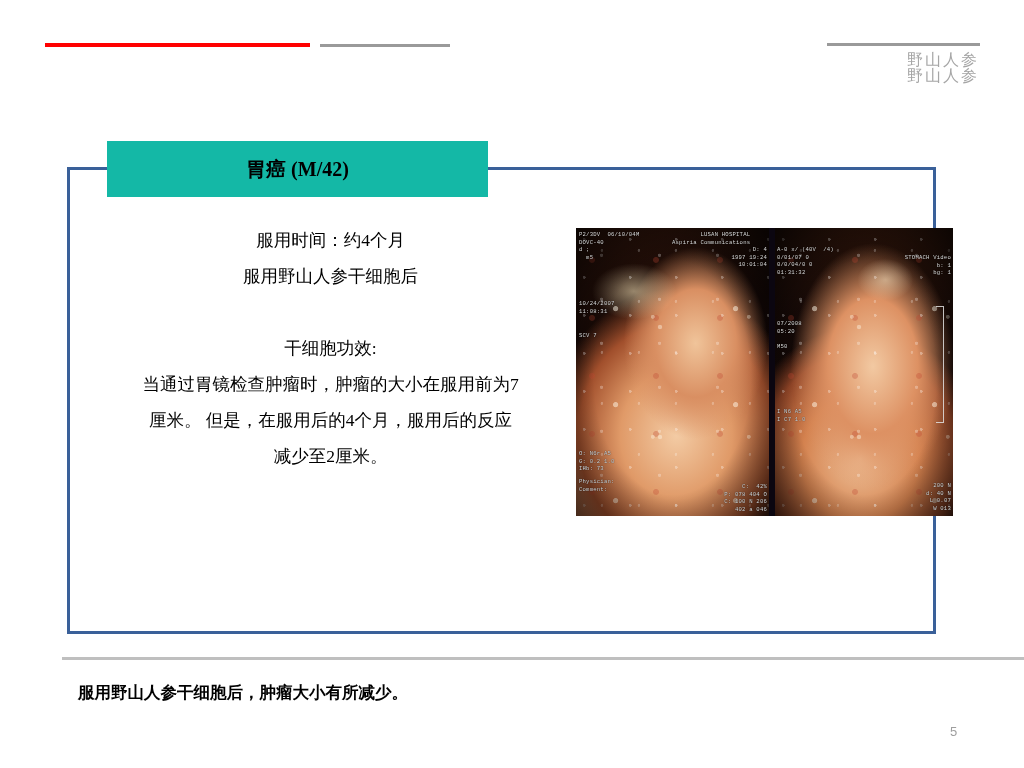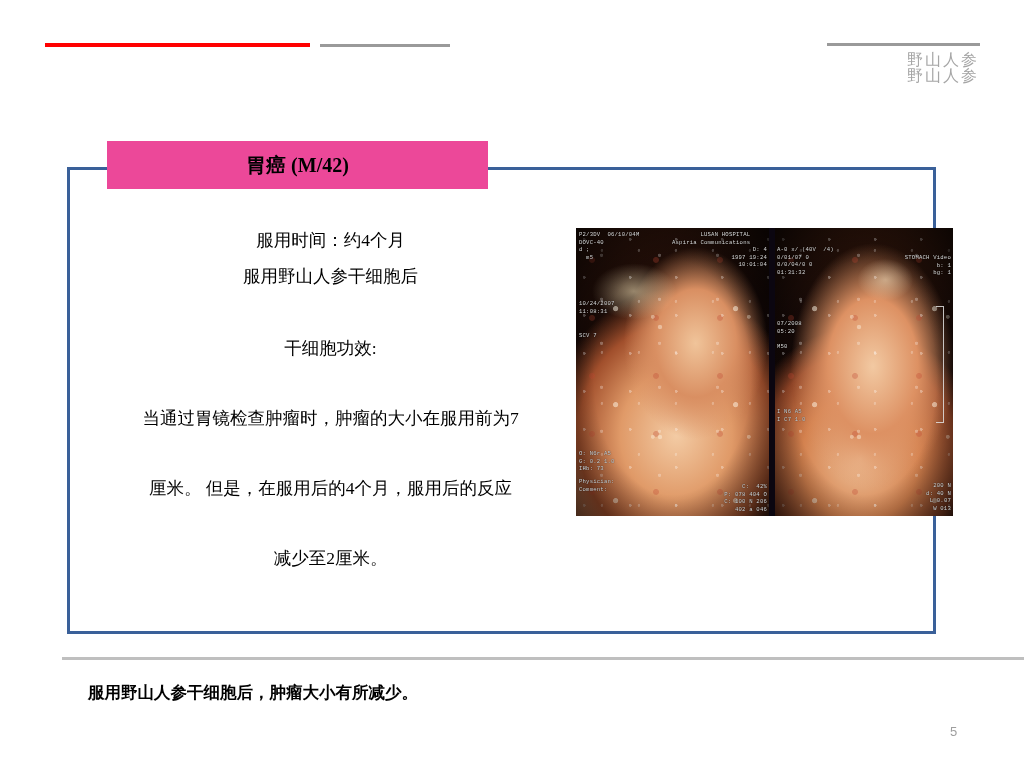--- a/index.html
+++ b/index.html
@@ -68,22 +68,22 @@
     box-sizing: border-box;
     background: transparent;
   }
 
   
   .title-chip {
     position: absolute;
     left: 107px;
     top: 141px;
     width: 381px;
-    height: 48px;
-    background: #ec4899;
+    height: 56px;
+    background: #14b8a6;
     display: flex;
     align-items: center;
     justify-content: center;
   }
   .title-chip .title-text {
     font-family: "Liberation Serif", "DejaVu Serif", serif;
     font-weight: bold;
     font-size: 20px;
     color: #000000;
     white-space: nowrap;
@@ -104,21 +104,21 @@
     line-height: 36px;
     white-space: nowrap;
   }
   .para-gap { height: 36px; }
   .para2 {
     font-family: "Liberation Serif", "DejaVu Serif", serif;
     font-size: 17.5px;
     color: #000000;
     line-height: 36px;
   }
-  .para2 .wrapline { white-space: nowrap; margin-top: 34px; }
+  .para2 .wrapline { white-space: nowrap; }
 
   
   .endo-wrap {
     position: absolute;
     left: 576px;
     top: 228px;
     width: 377px;
     height: 288px;
     background: #000000;
     overflow: hidden;
@@ -214,21 +214,21 @@
   .rule-bottom {
     position: absolute;
     left: 62px;
     top: 657px;
     width: 962px;
     height: 3px;
     background: #bfbfbf;
   }
   .bottom-caption {
     position: absolute;
-    left: 88px;
+    left: 78px;
     top: 682px;
     font-family: "Liberation Serif", "DejaVu Serif", serif;
     font-weight: bold;
     font-size: 16.5px;
     color: #000000;
     white-space: nowrap;
   }
   .page-number {
     position: absolute;
     left: 950px;

